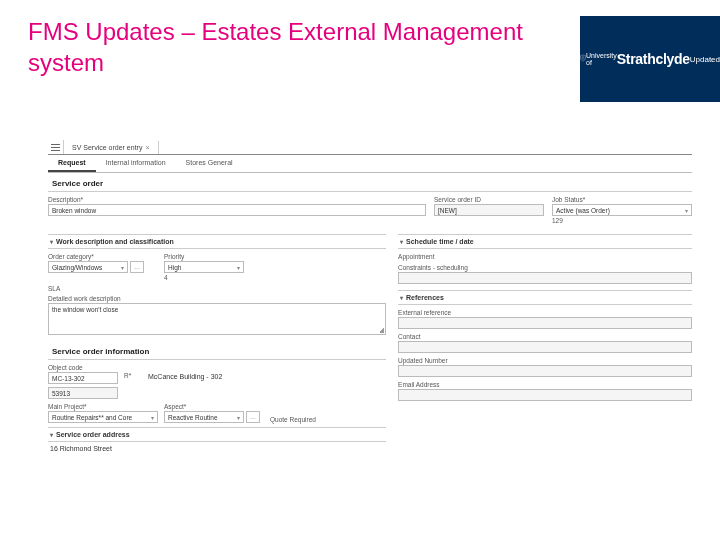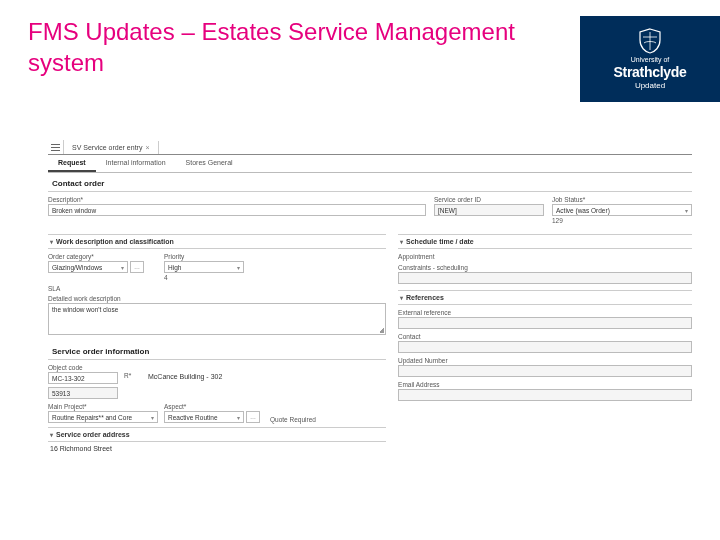--- a/index.html
+++ b/index.html
@@ -1,21 +1,21 @@
 <!DOCTYPE html>
 <html><head>
 <meta charset="utf-8">
 <style>
   * { box-sizing: border-box; margin: 0; padding: 0; }
   body { width: 720px; height: 540px; font-family: Arial, sans-serif; background: #fff; position: relative; overflow: hidden; }
 
   
   .header { display: flex; align-items: flex-start; padding: 16px 0 8px 28px; }
   .title { font-size: 24px; color: #e6007e; line-height: 1.3; font-weight: 400; flex: 1; }
-  .brand-block { width: 140px; height: 86px; background: #002d5a; color: #fff; display: flex; flex-direction: column; align-items: center; justify-content: center; }
+  .brand-block { width: 140px; height: 86px; background: #002d5a; color: #fff; display: flex; flex-direction: row; align-items: center; justify-content: center; }
   .brand-shield { width: 24px; height: 26px; margin-bottom: 2px; }
   .brand-uni { font-size: 7px; margin-bottom: 1px; }
   .brand-name { font-size: 14px; font-weight: bold; letter-spacing: -0.3px; }
   .brand-city { font-size: 8px; margin-top: 1px; }
 
   
   .app { margin: 30px 28px 0 48px; font-size: 7px; color: #444; }
   .app-topbar { display: flex; align-items: center; border-bottom: 1px solid #888; }
   .hamburger { width: 16px; height: 14px; display: flex; flex-direction: column; justify-content: center; gap: 2px; padding: 0 3px; border-right: 1px solid #ccc; }
   .hamburger span { display: block; height: 1px; background: #666; }
@@ -46,21 +46,21 @@
   .collapse-head .tri { font-size:6px; color:#666;}
 
   .frow { display:flex; gap:6px; margin-bottom:4px;} .w70{width:70px;} .w80{width:80px;} .w100{width:100px;} .w110{width:110px;} .w140{width:140px;} .wfull{flex:1;}
   .btn-dots{ border:1px solid #bbb; width:14px; height:12px; display:flex; align-items:center; justify-content:center; font-size:6px; color:#444; background:#fff;}
   .val-plain { font-size:7px; color:#333; padding-top:1px;}
 </style>
 </head>
 <body>
 
 <div class="header">
-  <div class="title">FMS Updates – Estates Service Management system</div>
+  <div class="title">FMS Updates – Estates External Management system</div>
   <div class="brand-block">
     <svg class="brand-shield" viewBox="0 0 24 26">
       <path d="M12 1 L22 4 V12 C22 19 17 24 12 25 C7 24 2 19 2 12 V4 Z" fill="none" stroke="#fff" stroke-width="1.2"></path>
       <path d="M5 9 H19 M12 4 V22 M6 15 C8 13 16 13 18 15" stroke="#fff" stroke-width="0.8" fill="none"></path>
     </svg>
     <div class="brand-uni">University of</div>
     <div class="brand-name">Strathclyde</div>
     <div class="brand-city">Updated</div>
   </div>
 </div>
@@ -78,21 +78,21 @@
       <span class="x">×</span>
     </div>
   </div>
 
   <div class="subtabs">
     <div class="subtab active">Request</div>
     <div class="subtab">Internal information</div>
     <div class="subtab">Stores General</div>
   </div>
 
-  <div class="section-title">Contact order</div>
+  <div class="section-title">Service order</div>
   <div class="hr"></div>
 
   <div class="row3">
     <div class="field wfull">
       <span class="label">Description*</span>
       <div class="input">
           <span>Broken window</span>
         </div>
     </div>
     <div class="field w110">

